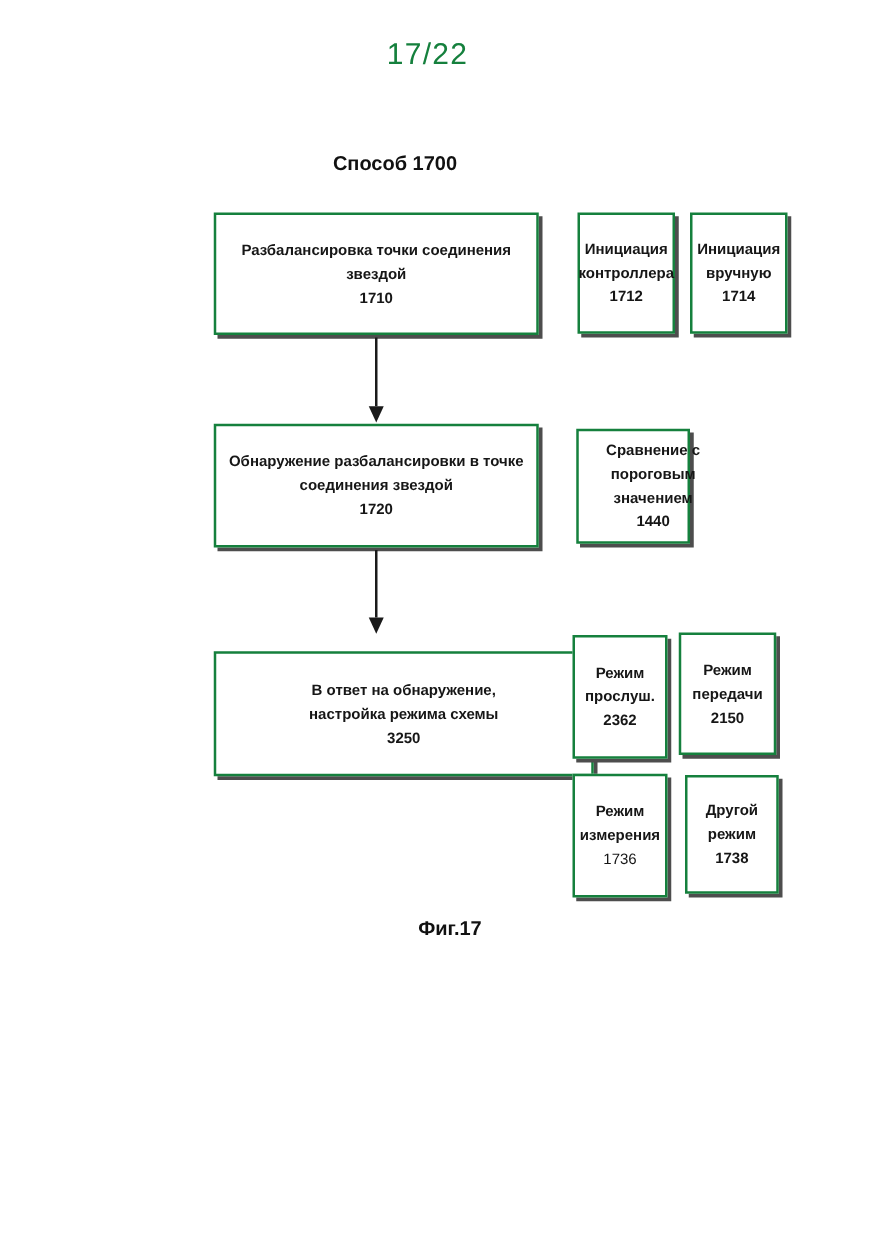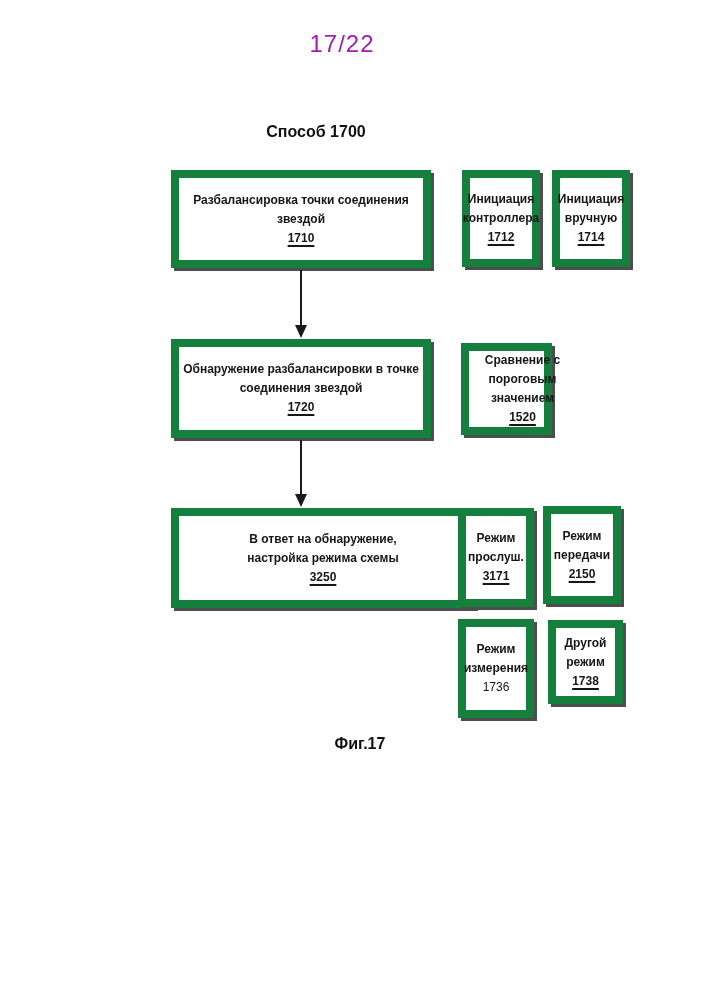--- a/index.html
+++ b/index.html
@@ -18,21 +18,21 @@
   }
   .sheet-number {
     position: absolute;
     left: 242px;
     top: 30px;
     width: 200px;
     text-align: center;
     font-size: 24px;
     font-weight: 400;
     letter-spacing: 1px;
-    color: #a21caf;
+    color: #15803d;
   }
   .method-label {
     position: absolute;
     left: 240px;
     top: 123px;
     width: 152px;
     text-align: center;
     font-size: 16px;
     font-weight: 700;
     color: #111111;
@@ -44,41 +44,40 @@
     width: 200px;
     text-align: center;
     font-size: 16px;
     font-weight: 700;
     color: #111111;
   }
   .box {
     position: absolute;
     box-sizing: border-box;
     background: #ffffff;
-    border: 8px solid #15803d;
+    border: 2px solid #15803d;
     box-shadow: 3px 3px 0 #4d4d4d;
     display: flex;
     flex-direction: column;
     align-items: center;
     justify-content: center;
   }
   .box-text {
     white-space: pre;
     text-align: center;
     font-size: 12px;
     font-weight: 700;
     line-height: 19px;
     color: #161616;
   }
   .box-ref {
     font-size: 12px;
     font-weight: 700;
     line-height: 19px;
     color: #161616;
-    text-decoration: underline;
     text-decoration-thickness: 1.5px;
     text-underline-offset: 3px;
   }
   .box-ref.plain {
     text-decoration: none;
     font-weight: 400;
   }
   .arrow {
     position: absolute;
     width: 12px;
@@ -134,53 +133,53 @@
   <div class="box" style="left:171px; top:339px; width:260px; height:99px;">
     <div class="box-text">Обнаружение разбалансировки в точке
 соединения звездой</div>
     <div class="box-ref">1720</div>
   </div>
 
   <div class="box" style="left:461px; top:343px; width:91px; height:92px;padding-left:32px;">
     <div class="box-text">Сравнение с
 пороговым
 значением</div>
-    <div class="box-ref">1520</div>
+    <div class="box-ref">1440</div>
   </div>
 
   <div class="arrow" style="left:295px; top:440px; height:67px;">
     <div class="arrow-line"></div>
     <div class="arrow-head"></div>
   </div>
 
-  <div class="box" style="left:171px; top:508px; width:304px; height:100px;">
+  <div class="box" style="left:171px; top:521px; width:304px; height:100px;">
     <div class="box-text">В ответ на обнаружение,
 настройка режима схемы</div>
     <div class="box-ref">3250</div>
   </div>
 
   <div class="box" style="left:458px; top:508px; width:76px; height:99px;">
     <div class="box-text">Режим
 прослуш.</div>
-    <div class="box-ref">3171</div>
+    <div class="box-ref">2362</div>
   </div>
 
   <div class="box" style="left:543px; top:506px; width:78px; height:98px;">
     <div class="box-text">Режим
 передачи</div>
     <div class="box-ref">2150</div>
   </div>
 
   <div class="box" style="left:458px; top:619px; width:76px; height:99px;">
     <div class="box-text">Режим
 измерения</div>
     <div class="box-ref plain">1736</div>
   </div>
 
-  <div class="box" style="left:548px; top:620px; width:75px; height:84px;">
+  <div class="box" style="left:548px; top:620px; width:75px; height:95px;">
     <div class="box-text">Другой
 режим</div>
     <div class="box-ref">1738</div>
   </div>
 
   <div class="figure-caption">Фиг.17</div>
 
 </div>
 
 </body></html>

